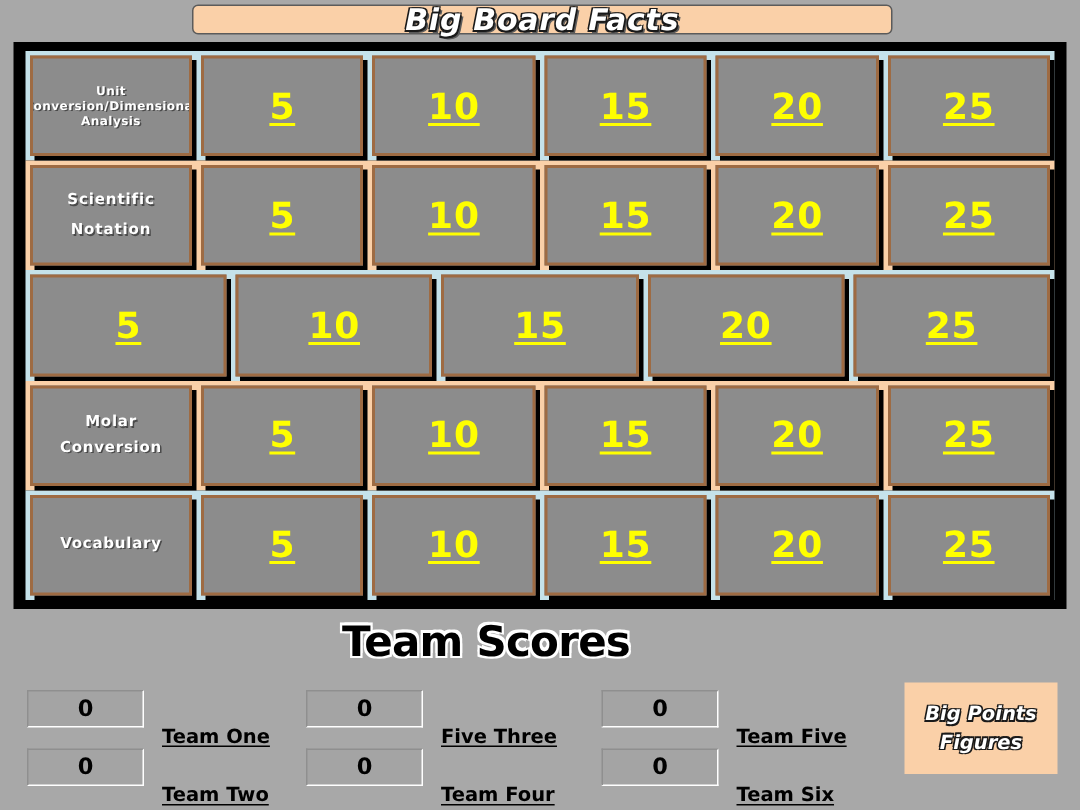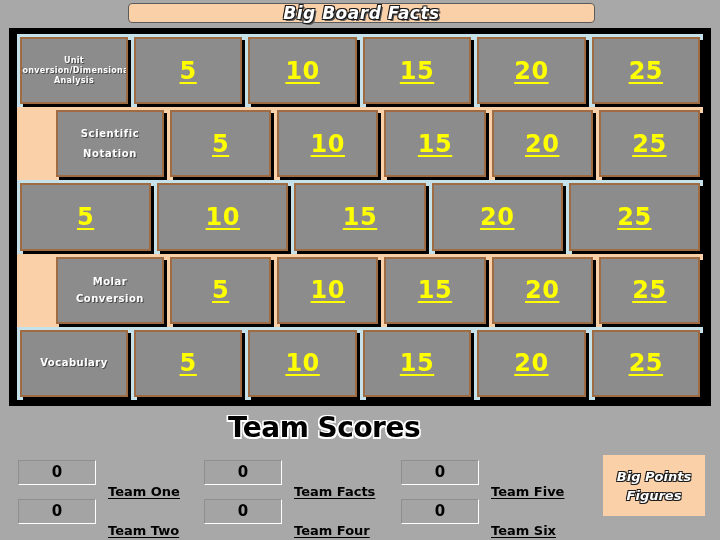--- a/index.html
+++ b/index.html
@@ -25,21 +25,21 @@
     background: #fad0a8;
     border: 1px solid #5b5b5b;
     border-radius: 4px;
     box-sizing: border-box;
     display: flex;
     align-items: center;
     justify-content: center;
   }
   #title-banner .banner-text {
     font-family: "DejaVu Sans", sans-serif;
-    font-size: 17px;
+    font-size: 20px;
     font-weight: bold;
     font-style: italic;
     letter-spacing: 0.5px;
     color: #ffffff;
     text-shadow:
       -1px -1px 0 #1a1a1a,  1px -1px 0 #1a1a1a,
       -1px  1px 0 #1a1a1a,  1px  1px 0 #1a1a1a,
        2px  2px 0 #5a5a5a;
     white-space: nowrap;
     line-height: 1;
@@ -61,21 +61,21 @@
     height: 100%;
     display: flex;
     flex-direction: column;
   }
   .board-row {
     display: flex;
     flex: 1 1 0;
     min-height: 0;
   }
   .board-row.sep-blue { background: #c5e2ea; }
-  .board-row.sep-peach { background: #fad0a8; padding-left: 36px; }
+  .board-row.sep-peach { background: #fad0a8; }
 
   .cell {
     flex: 1 1 0;
     min-width: 0;
     margin: 3px 3px;
     position: relative;
     background: #8c8c8c;
     border: 2px solid #9e6b43;
     box-shadow: 3px 3px 0 #000000;
     box-sizing: border-box;
@@ -339,21 +339,21 @@
     <div class="score-box">
       <span class="score-val">0</span>
     </div>
     <span class="team-label">Team Two</span>
   </div>
 
   <div class="team-entry" style="left:204px; top:51px;">
     <div class="score-box">
       <span class="score-val">0</span>
     </div>
-    <span class="team-label">Team Facts</span>
+    <span class="team-label">Five Three</span>
   </div>
 
   <div class="team-entry" style="left:204px; top:90px;">
     <div class="score-box">
       <span class="score-val">0</span>
     </div>
     <span class="team-label">Team Four</span>
   </div>
 
   <div class="team-entry" style="left:401px; top:51px;">

